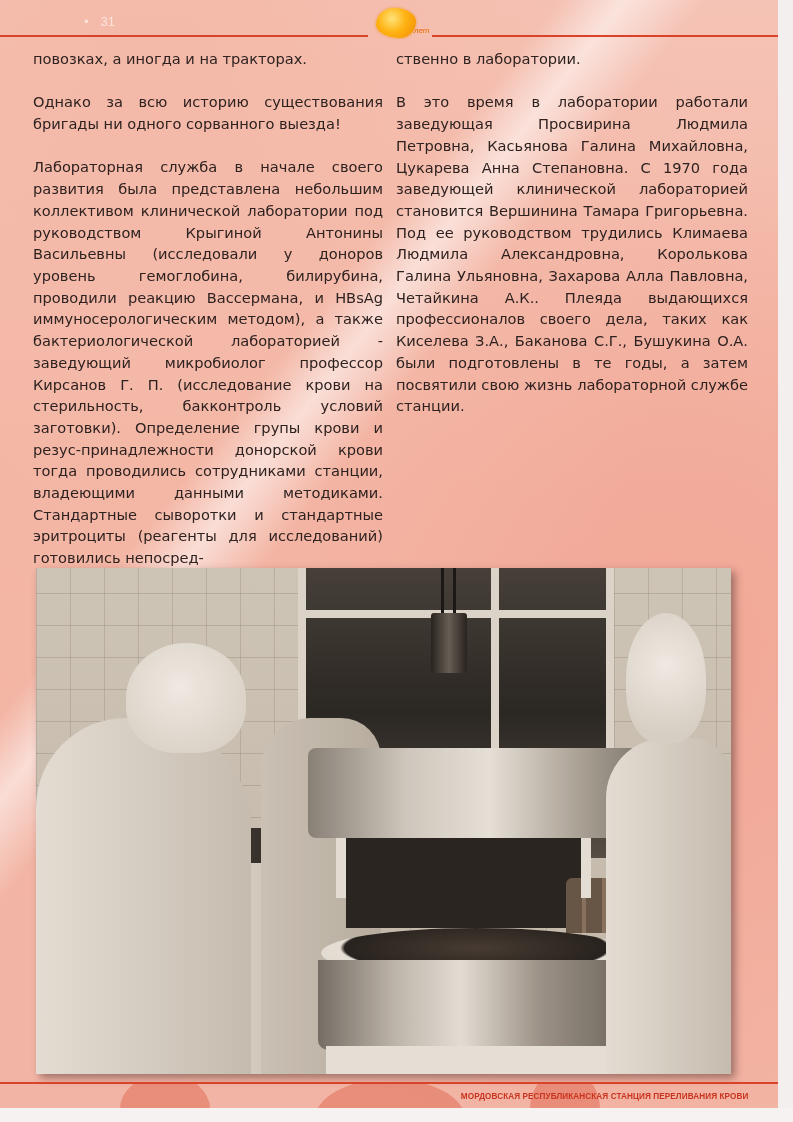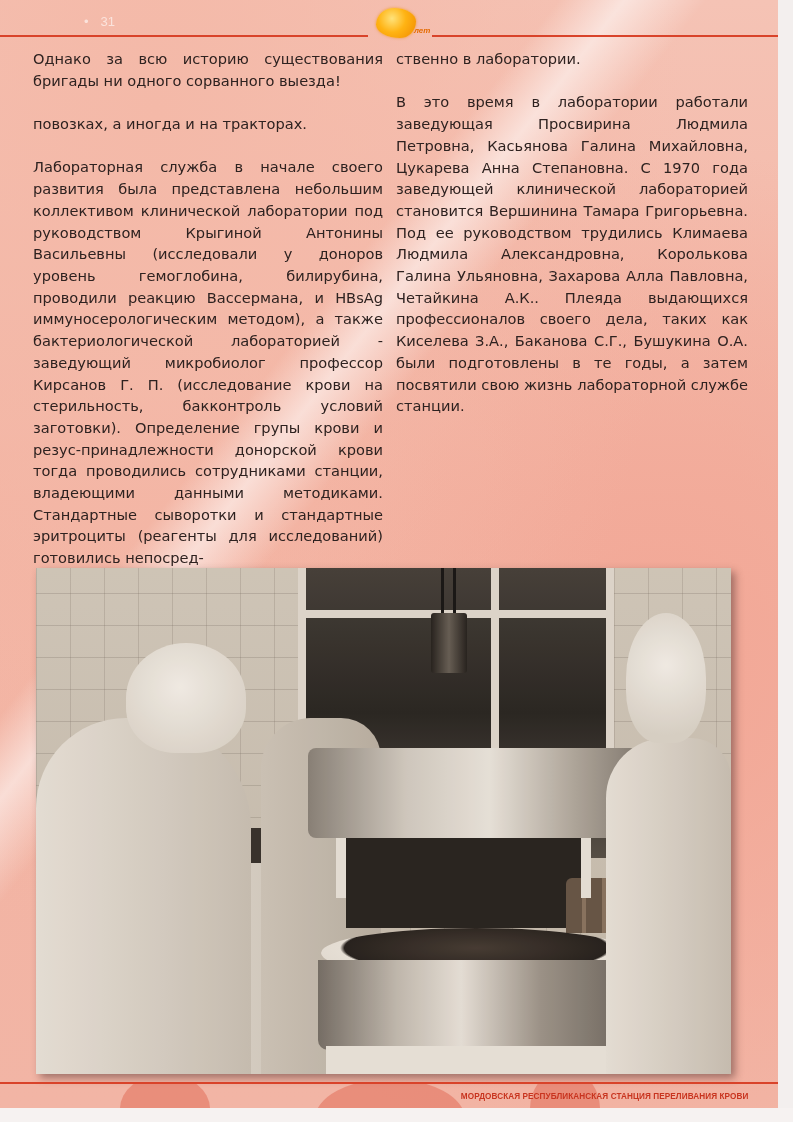--- a/index.html
+++ b/index.html
@@ -38,21 +38,21 @@
       position: absolute; left: 374px; top: 6px; width: 54px; height: 38px;
     }
     .logo .blob {
       position: absolute; left: 2px; top: 2px; width: 40px; height: 30px;
       border-radius: 45% 55% 40% 60% / 55% 45% 55% 45%;
       background: radial-gradient(circle at 40% 35%, #ffe27a 0%, #ffb313 45%, #f08a00 100%);
       box-shadow: 0 0 3px rgba(240,140,0,0.7);
     }
     .logo .sub {
       position: absolute; left: 40px; top: 20px; font-size: 8px; color: #e56b00;
-      font-family: "Liberation Sans", sans-serif; font-style: italic; font-weight: bold;
+      font-family: "Liberation Sans", sans-serif; font-style: italic; font-weight: normal;
     }
     .col {
       position: absolute; top: 48px; width: 350px;
       font-family: "DejaVu Sans", sans-serif; font-size: 14.6px; line-height: 21.7px;
       color: #2e2220; text-align: justify;
     }
     .col.left { left: 33px; }
     .col.right { left: 396px; width: 352px; }
     .col p { margin: 0 0 21.7px 0; }
     .col p:last-child { margin-bottom: 12px; }
@@ -144,22 +144,22 @@
   <div class="page-num">
     <span class="dot">•</span><span>31</span>
   </div>
 
   <div class="logo">
     <div class="blob"></div>
     <span class="sub">лет</span>
   </div>
 
   <div class="col left">
+    <p>повозках, а иногда и на тракторах.</p>
     <p>Однако за всю историю существования бригады ни одного сорванного выезда!</p>
-    <p>повозках, а иногда и на тракторах.</p>
     <p>Лабораторная служба в начале своего развития была представлена небольшим коллективом клинической лаборатории под руководством Крыгиной Антонины Васильевны (исследовали у доноров уровень гемоглобина, билирубина, проводили реакцию Вассермана, и HBsAg иммуносерологическим методом), а также бактериологической лабораторией - заведующий микробиолог профессор Кирсанов Г. П. (исследование крови на стерильность, бакконтроль условий заготовки). Определение групы крови и резус-принадлежности донорской крови тогда проводились сотрудниками станции, владеющими данными методиками. Стандартные сыворотки и стандартные эритроциты (реагенты для исследований) готовились непосред-</p>
   </div>
 
   <div class="col right">
     <p>ственно в лаборатории.</p>
     <p>В это время в лаборатории работали заведующая Просвирина Людмила Петровна, Касьянова Галина Михайловна, Цукарева Анна Степановна. С 1970 года заведующей клинической лабораторией становится Вершинина Тамара Григорьевна. Под ее руководством трудились Климаева Людмила Александровна, Королькова Галина Ульяновна, Захарова Алла Павловна, Четайкина А.К.. Плеяда выдающихся профессионалов своего дела, таких как Киселева З.А., Баканова С.Г., Бушукина О.А. были подготовлены в те годы, а затем посвятили свою жизнь лабораторной службе станции.</p>
   </div>
 
   <div class="photo-frame" title="Архивная черно-белая фотография: сотрудники лаборатории в стерильных халатах, шапочках и масках у центрифуги">
     <div class="wall"></div>

